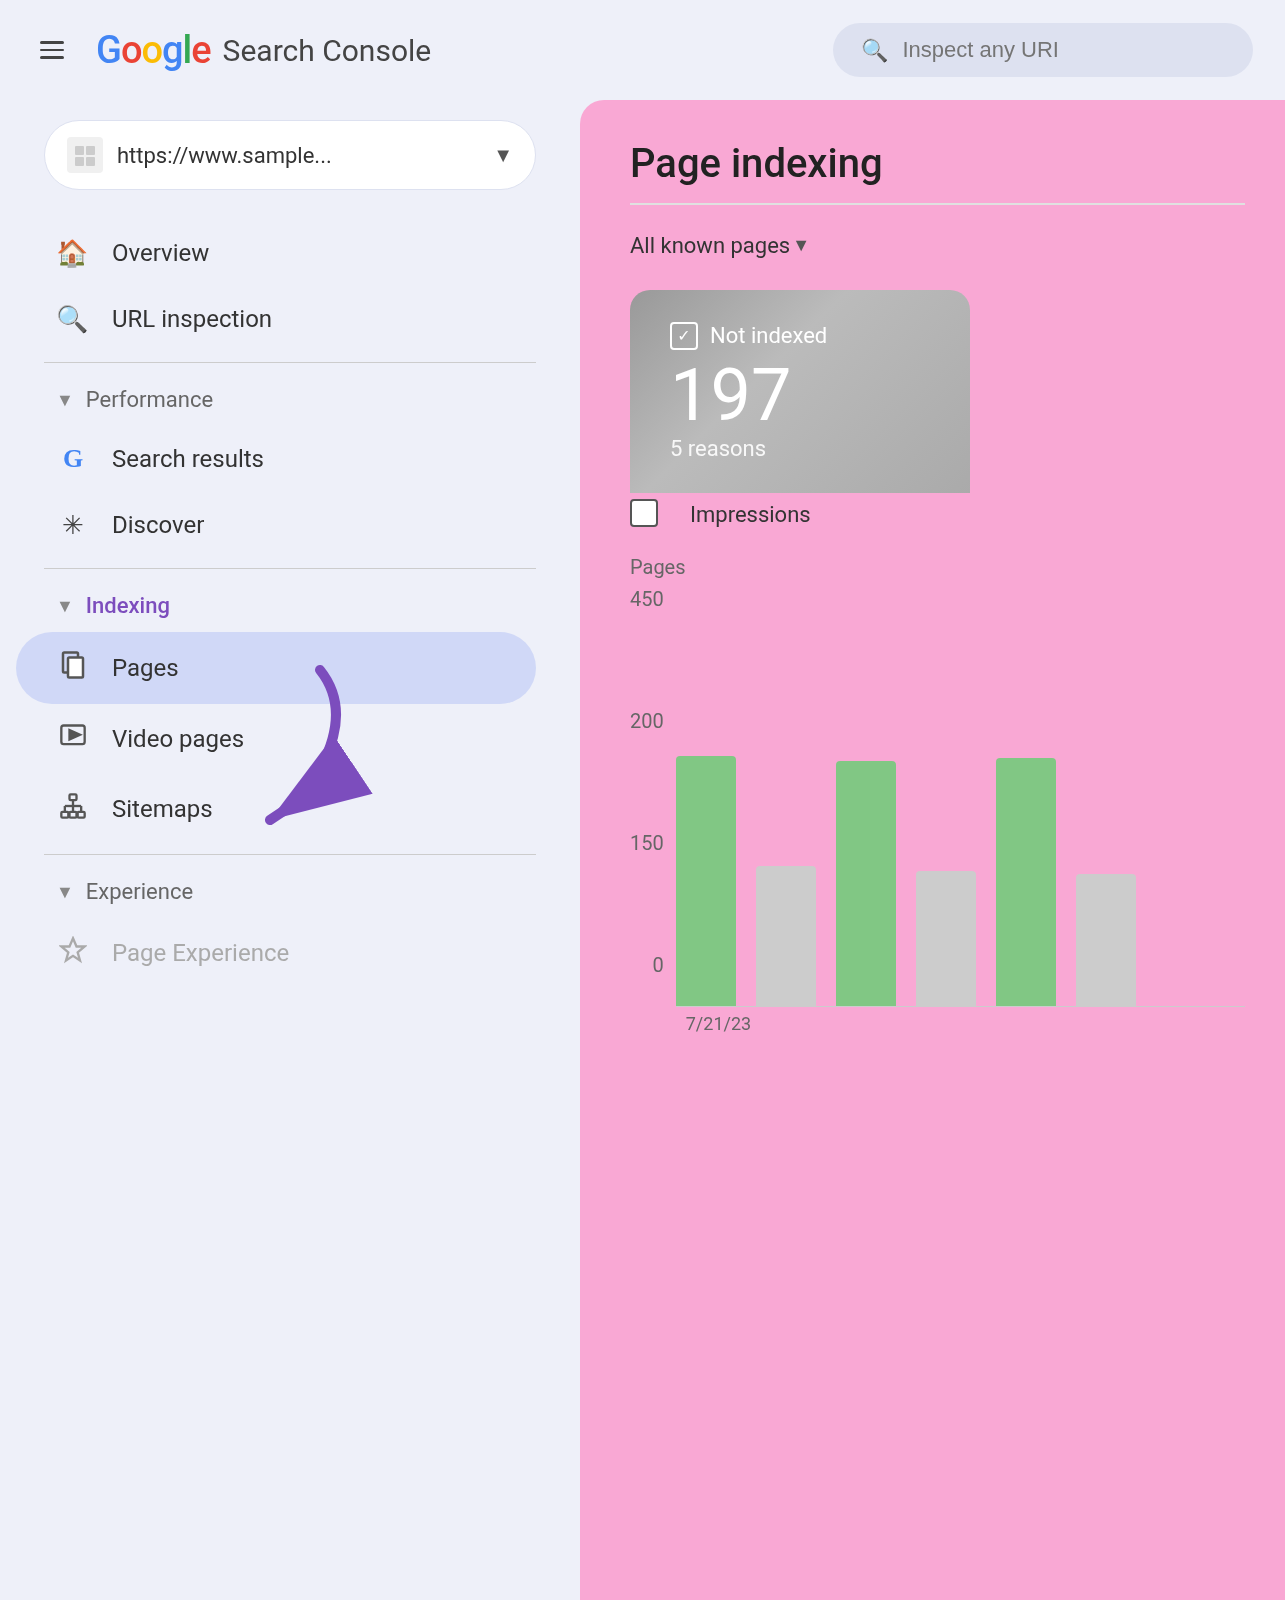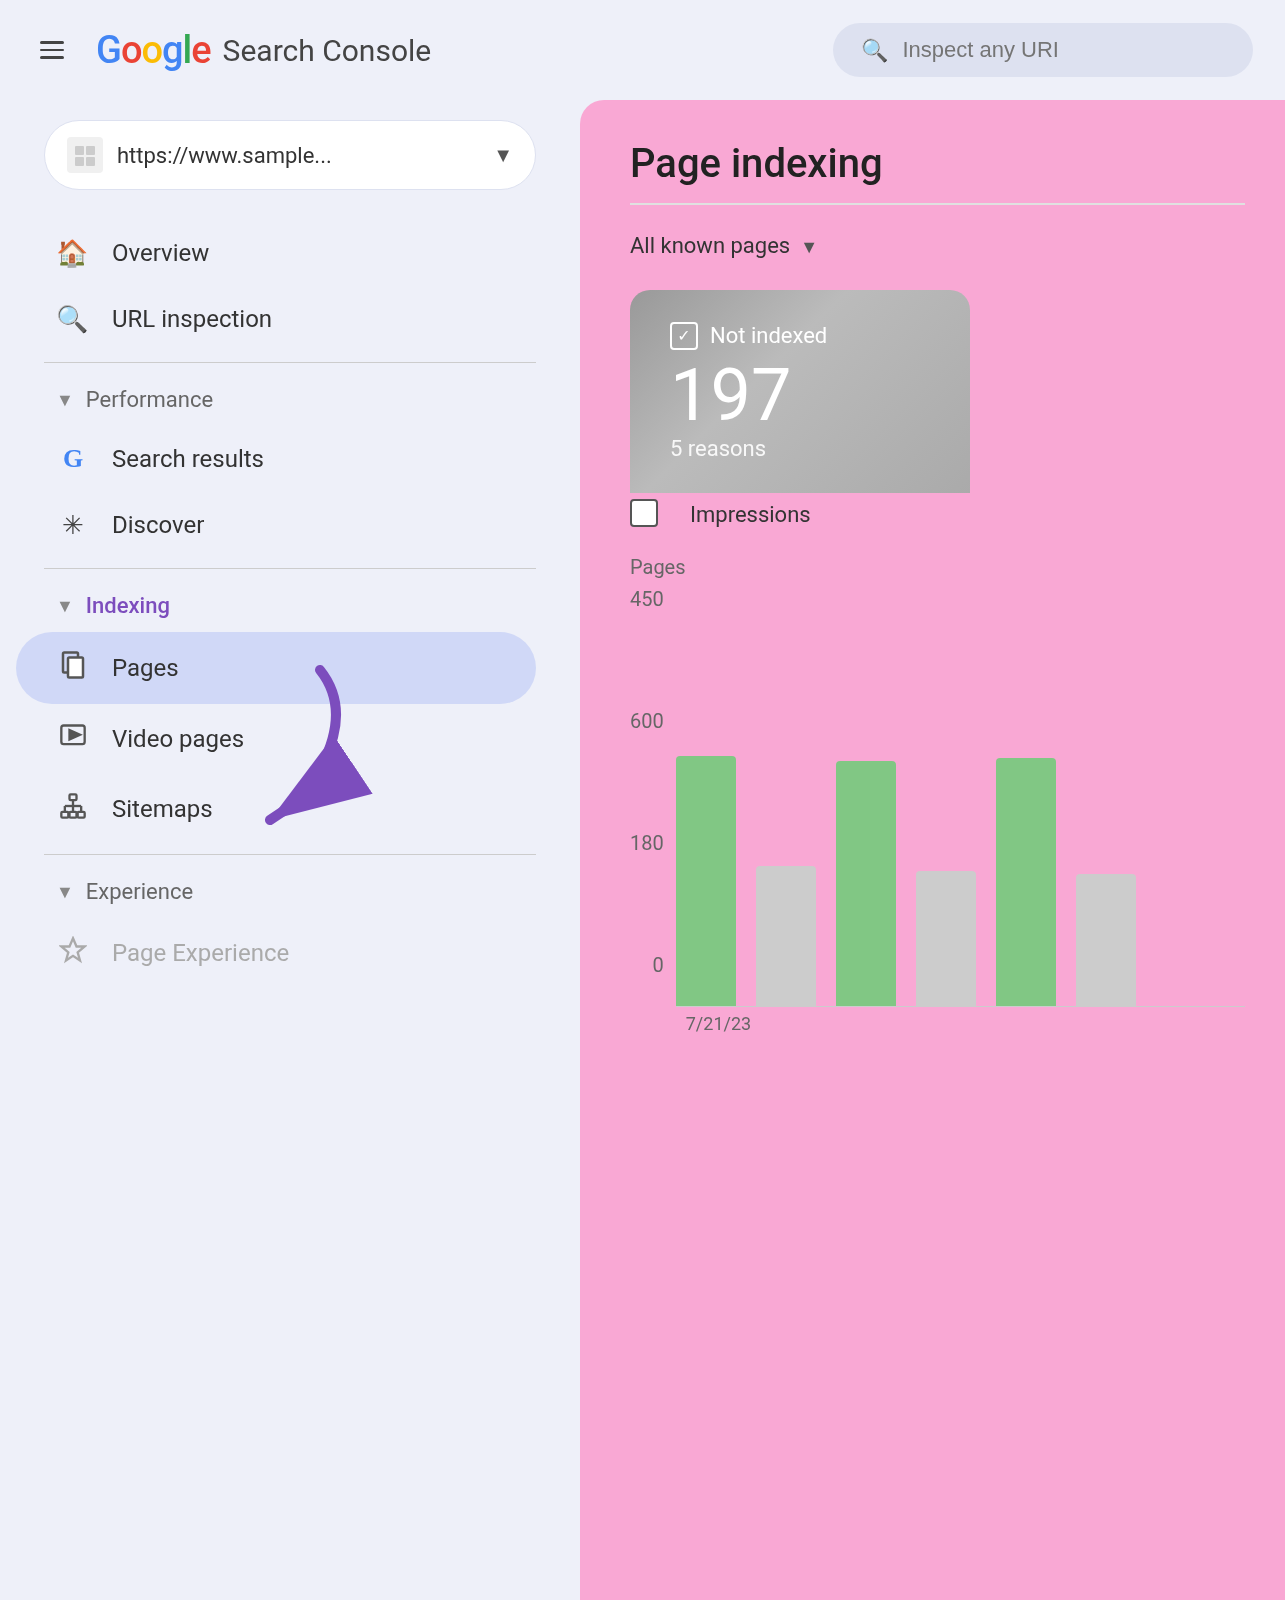--- a/index.html
+++ b/index.html
@@ -199,22 +199,22 @@
     }
 
     .filter-row {
       display: flex;
       align-items: center;
       gap: 12px;
       margin-bottom: 32px;
     }
     .filter-select {
       display: flex;
-      align-items: flex-end;
-      gap: 10px;
+      align-items: center;
+      gap: 2px;
       font-size: 22px;
       color: #333;
       cursor: pointer;
     }
     .filter-arrow {
       font-size: 18px;
       color: #555;
     }
 
     
@@ -510,22 +510,22 @@
       <span class="impressions-label">Impressions</span>
     </div>
 
     
     <div class="chart-area">
       <div class="chart-y-label">Pages</div>
       <div class="chart-container">
 
         <div class="y-axis">
           <span class="y-tick">450</span>
-          <span class="y-tick">600</span>
-          <span class="y-tick">180</span>
+          <span class="y-tick">200</span>
+          <span class="y-tick">150</span>
           <span class="y-tick">0</span>
         </div>
 
         <div class="chart-bars">
           <div class="bar-group">
             <div class="bar green" style="height: 250px;"></div>
           </div>
           <div class="bar-group">
             <div class="bar gray" style="height: 140px;"></div>
           </div>

